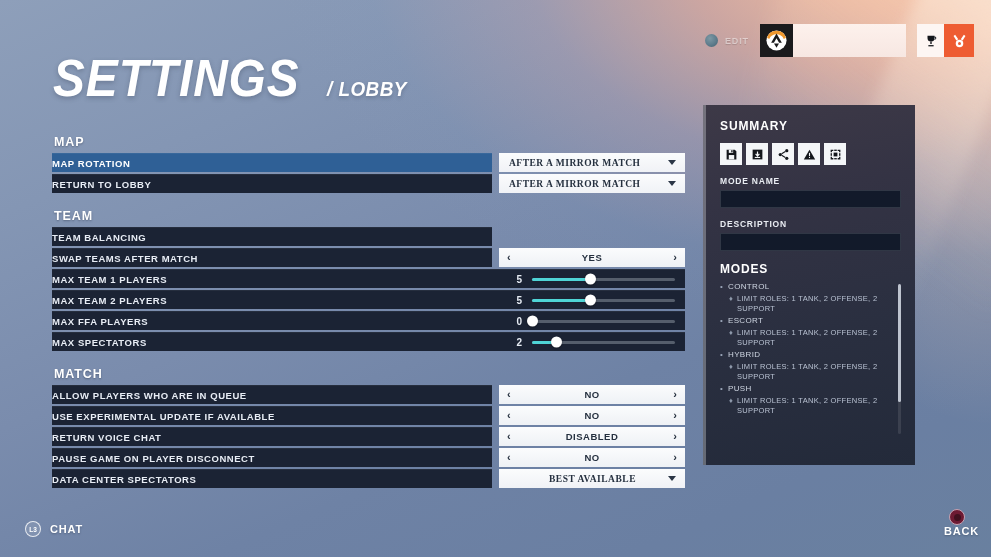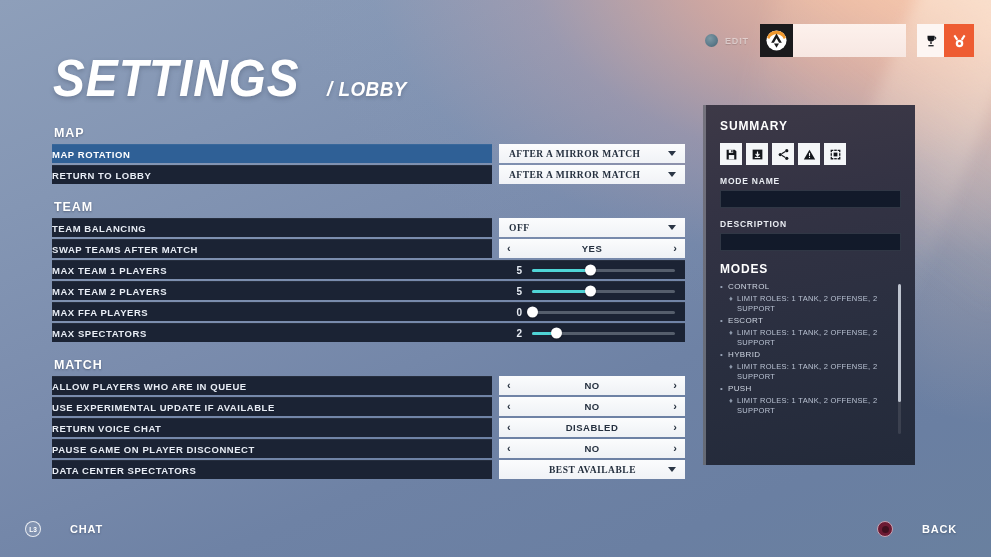--- a/index.html
+++ b/index.html
@@ -111,21 +111,21 @@
     letter-spacing: 0.5px;
     margin-left: 6px;
     transform: scaleX(0.90);
     transform-origin: left bottom;
     text-shadow: 0 2px 4px rgba(40,50,70,0.28);
   }
 
   
   .settings-col {
     position: absolute;
-    left: 52px; top: 126px;
+    left: 52px; top: 135px;
     width: 633px;
   }
   .section-head {
     font-size: 12.5px;
     font-weight: bold;
     letter-spacing: 0.9px;
     color: #ffffff;
     text-shadow: 0 1px 2px rgba(35,45,65,0.45);
     margin: 0 0 4px 2px;
   }
@@ -344,24 +344,23 @@
     background: rgba(225,232,242,0.78);
     border-radius: 2px;
   }
 
   
   .bottom-left, .bottom-right {
     position: absolute;
     bottom: 20px;
     display: flex;
     align-items: center;
-    gap: 20px;
   }
   .bottom-left { left: 25px; }
-  .bottom-right { right: 34px; }
+  .bottom-right { right: 12px; flex-direction: column; }
 
   .btn-glyph {
     width: 16px; height: 16px;
     border-radius: 50%;
     border: 1.5px solid rgba(255,255,255,0.82);
     display: flex; align-items: center; justify-content: center;
     font-size: 6.5px;
     font-weight: bold;
     color: #ffffff;
     background: rgba(255,255,255,0.10);
@@ -445,24 +444,20 @@
       <div class="row">
         <div class="row-label">RETURN TO LOBBY</div>
         <div class="ctrl-dropdown">
           <span>AFTER A MIRROR MATCH</span>
           <span class="chev-dn"></span>
         </div>
       </div>
       <div class="section-head spaced">TEAM</div>
       <div class="row">
         <div class="row-label">TEAM BALANCING</div>
-        <div class="ctrl-dropdown">
-          <span>OFF</span>
-          <span class="chev-dn"></span>
-        </div>
       </div>
       <div class="row">
         <div class="row-label">SWAP TEAMS AFTER MATCH</div>
         <div class="ctrl-arrows">
           <span class="arw">‹</span>
           <span class="val">YES</span>
           <span class="arw">›</span>
         </div>
       </div>
       <div class="row slider-row">

